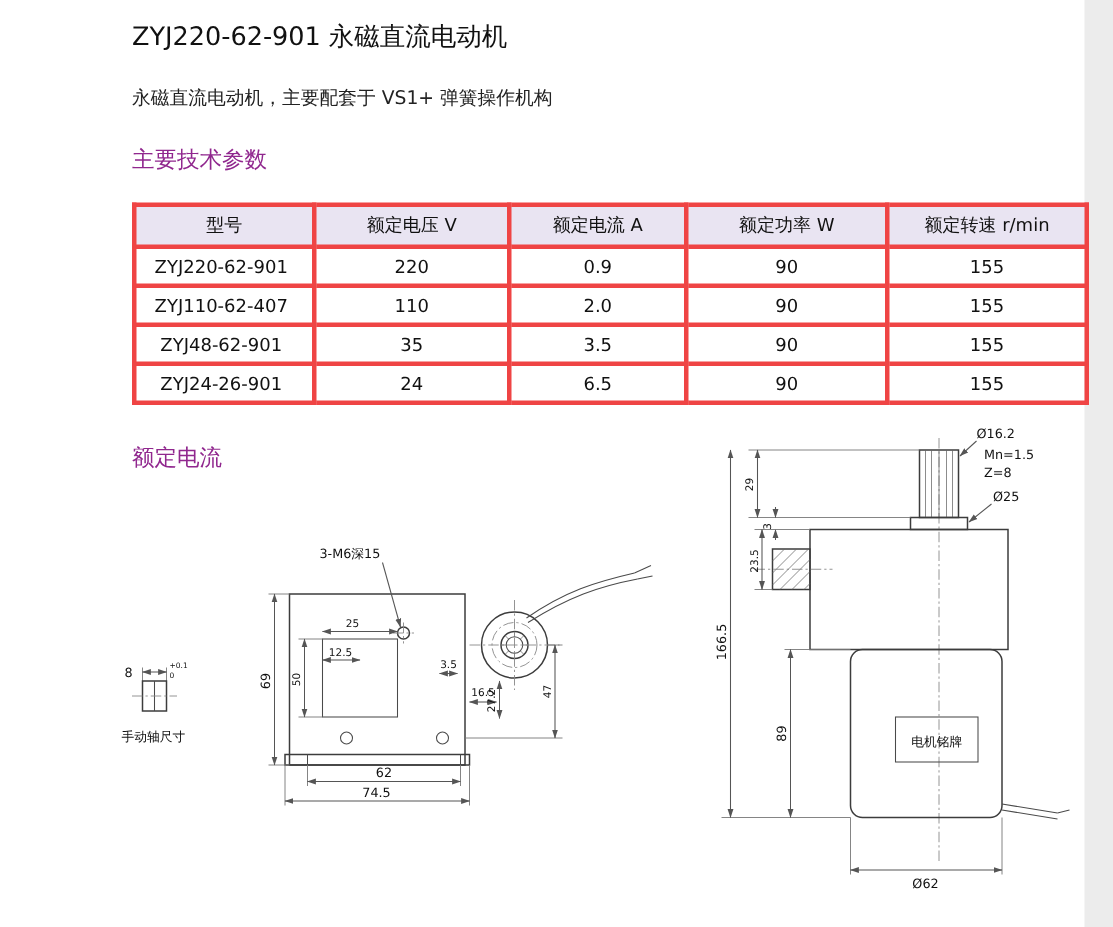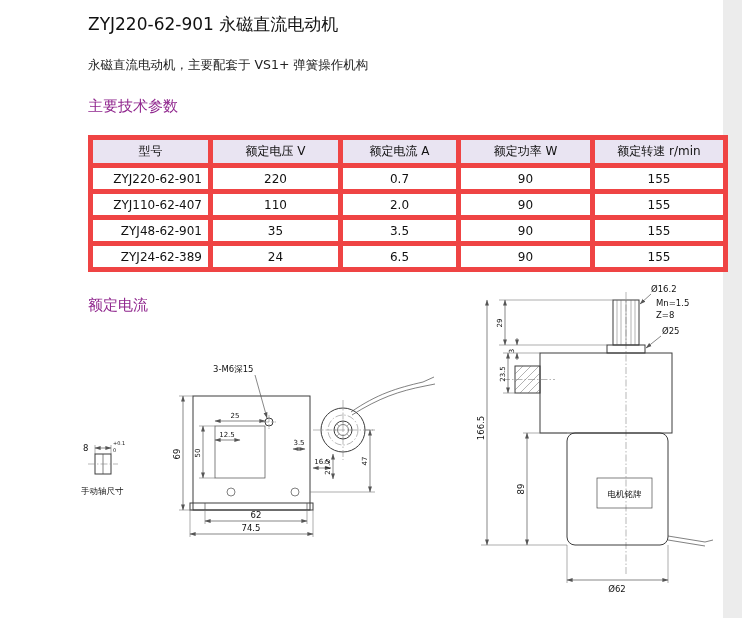--- a/index.html
+++ b/index.html
@@ -11,23 +11,23 @@
   .right-margin{position:absolute;right:0;top:0;width:19px;height:618px;background:#ececec}
   .page-title{position:absolute;left:88px;top:13px;font-size:17px;font-weight:normal;color:#111}
   .intro{position:absolute;left:88px;top:57px;font-size:12.5px;color:#222}
   .sec-heading{position:absolute;left:88px;font-size:15px;font-weight:normal;color:var(--accent,#90278e)}
   .sec-specs{top:97px}
   .sec-dims{top:296px}
   table.specs{
     position:absolute;left:88px;top:135px;width:635px;border-collapse:collapse;
     font-size:12px;text-align:center;color:#111;table-layout:fixed;
   }
-  table.specs th,table.specs td{border:5px solid #ef4444;height:26px;padding:0 6px}
+  table.specs th,table.specs td{border:3px solid #ef4444;height:26px;padding:0 6px}
   table.specs th{background:var(--table-header-bg,#e9e4f2);font-weight:normal;height:28px}
-  table.specs td.model{text-align:right;padding-left:2px}
+  table.specs td.model{text-align:center;padding-left:2px}
   .drawing{position:absolute;left:55px;top:278px;width:670px;height:334px}
   svg text{font-family:"DejaVu Sans","Liberation Sans",sans-serif}
   .obj{fill:none;stroke:#3c3c3c;stroke-width:1}
   .thin{fill:none;stroke:#4a4a4a;stroke-width:.7}
   .dim{fill:none;stroke:#555;stroke-width:.7}
   .ext{fill:none;stroke:#777;stroke-width:.6}
   .cl{fill:none;stroke:#888;stroke-width:.6;stroke-dasharray:7 2 1.5 2}
   .hatch{stroke:#666;stroke-width:.5}
   .dtxt{font-size:8.5px;fill:#111}
   .stxt{font-size:7px;fill:#111}
@@ -57,40 +57,40 @@
       <th>额定电压 V</th>
       <th>额定电流 A</th>
       <th>额定功率 W</th>
       <th>额定转速 r/min</th>
     </tr>
   </thead>
   <tbody>
     <tr>
       <td class="model">ZYJ220-62-901</td>
       <td>220</td>
-      <td>0.7</td>
+      <td>0.9</td>
       <td>90</td>
       <td>155</td>
     </tr>
     <tr>
       <td class="model">ZYJ110-62-407</td>
       <td>110</td>
       <td>2.0</td>
       <td>90</td>
       <td>155</td>
     </tr>
     <tr>
       <td class="model">ZYJ48-62-901</td>
       <td>35</td>
       <td>3.5</td>
       <td>90</td>
       <td>155</td>
     </tr>
     <tr>
-      <td class="model">ZYJ24-62-389</td>
+      <td class="model">ZYJ24-26-901</td>
       <td>24</td>
       <td>6.5</td>
       <td>90</td>
       <td>155</td>
     </tr>
   </tbody>
 </table>
 
 <h2 class="sec-heading sec-dims">额定电流</h2>
 

